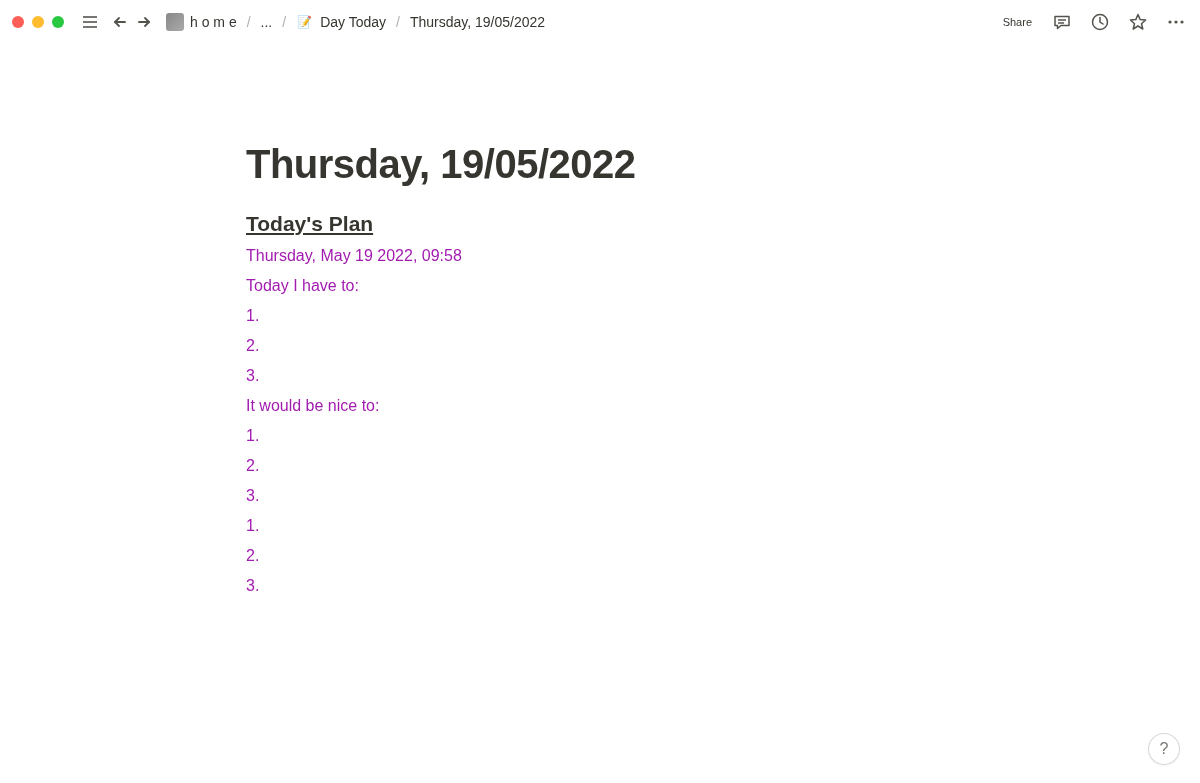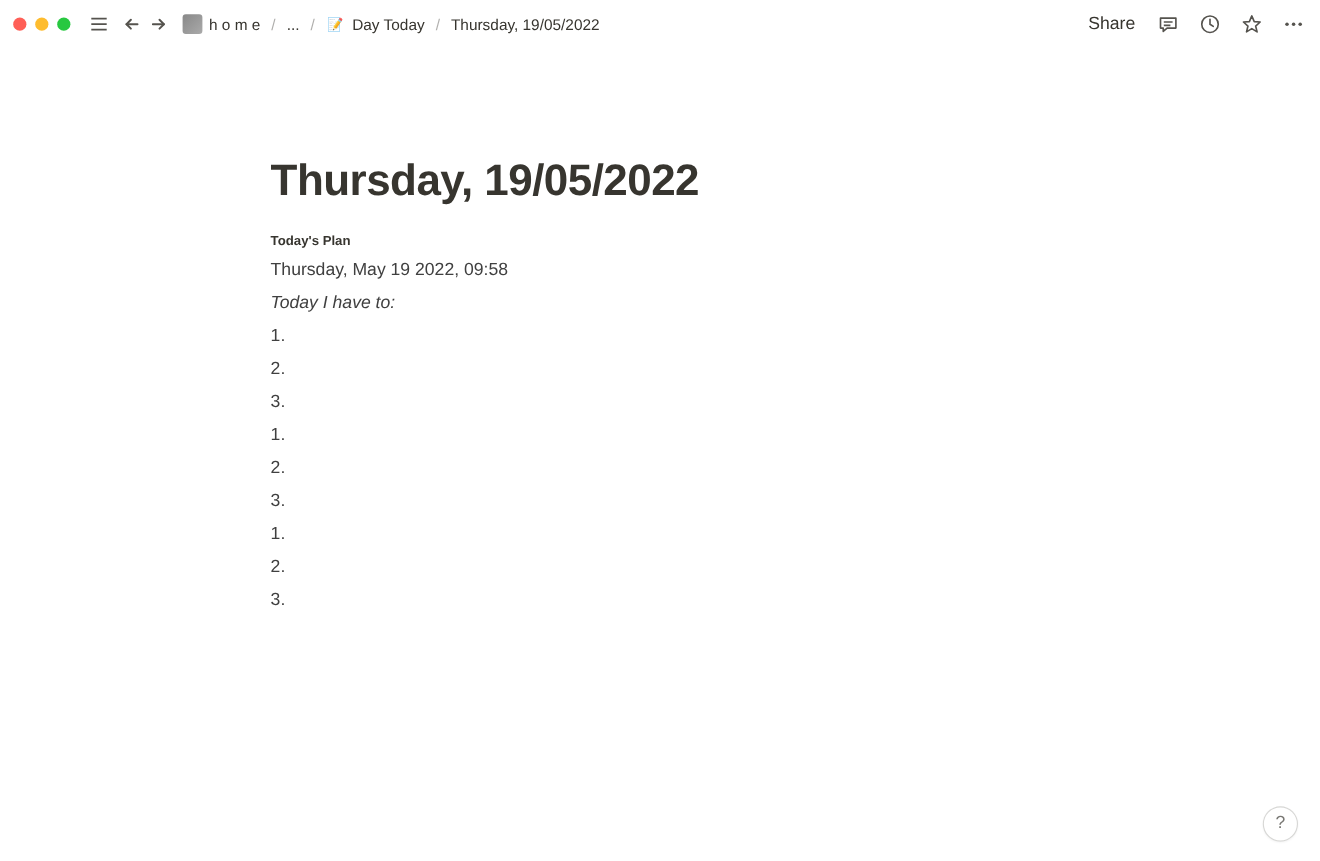--- a/index.html
+++ b/index.html
@@ -30,47 +30,48 @@
       width: 24px; height: 24px; display: flex; align-items: center; justify-content: center;
       color: #55534e; border-radius: 4px; cursor: pointer;
     }
     .nav-arrows { display: flex; gap: 0px; margin-right: 6px; }
     .breadcrumbs { display: flex; align-items: center; gap: 6px; font-size: 14px; color: #37352f; }
     .crumb { display: flex; align-items: center; gap: 6px; padding: 2px 4px; border-radius: 4px; cursor: pointer; }
     .crumb-icon { width: 18px; height: 18px; border-radius: 3px; display:flex; align-items:center; justify-content:center; font-size:12px;}
     .crumb-icon.home { background: linear-gradient(135deg,#888,#aaa); }
     .crumb-icon.notes { background: #fff; }
     .sep { color: rgba(55,53,47,0.4); }
-    .share-txt { font-size: 16px; cursor: pointer; padding:2px 4px; border-radius:4px; }
+    .share-txt { font-size: 11px; cursor: pointer; padding:2px 4px; border-radius:4px; }
     .content {
       max-width: 708px;
       margin: 0 auto;
       padding-top: 96px;
       padding-left: 0;
     }
     .page-title {
       font-size: 40px;
       font-weight: 700;
       line-height: 1.2;
       letter-spacing: -0.5px;
       margin-bottom: 24px;
       color: #37352f;
     }
     .section-head {
-      font-size: 12px;
+      font-size: 21px;
       font-weight: 600;
       margin-bottom: 8px;
+      text-decoration: underline;
     }
     .line {
       font-size: 16px;
       line-height: 1.5;
       margin-bottom: 6px;
-      color: #404040;
+      color: #a21caf;
     }
-    .italic { font-style: italic; }
+    .italic { }
     .help-bubble {
       position: absolute;
       right: 20px;
       bottom: 18px;
       width: 32px; height: 32px;
       border-radius: 50%;
       border: 1px solid rgba(55,53,47,0.2);
       display:flex; align-items:center; justify-content:center;
       font-size: 16px; color:#787773;
       background:#fff;
@@ -163,20 +164,21 @@
 <div class="content">
   <h1 class="page-title">Thursday, 19/05/2022</h1>
   <div class="section-head">Today's Plan</div>
   <div class="line">Thursday, May 19 2022, 09:58</div>
 
   <div class="line italic">Today I have to:</div>
   <div class="line">1.</div>
   <div class="line">2.</div>
   <div class="line">3.</div>
 
+  <div class="line italic">It would be nice to:</div>
   <div class="line">1.</div>
   <div class="line">2.</div>
   <div class="line">3.</div>
 
   <div class="line">1.</div>
   <div class="line">2.</div>
   <div class="line">3.</div>
 </div>
 
 <div class="help-bubble">

